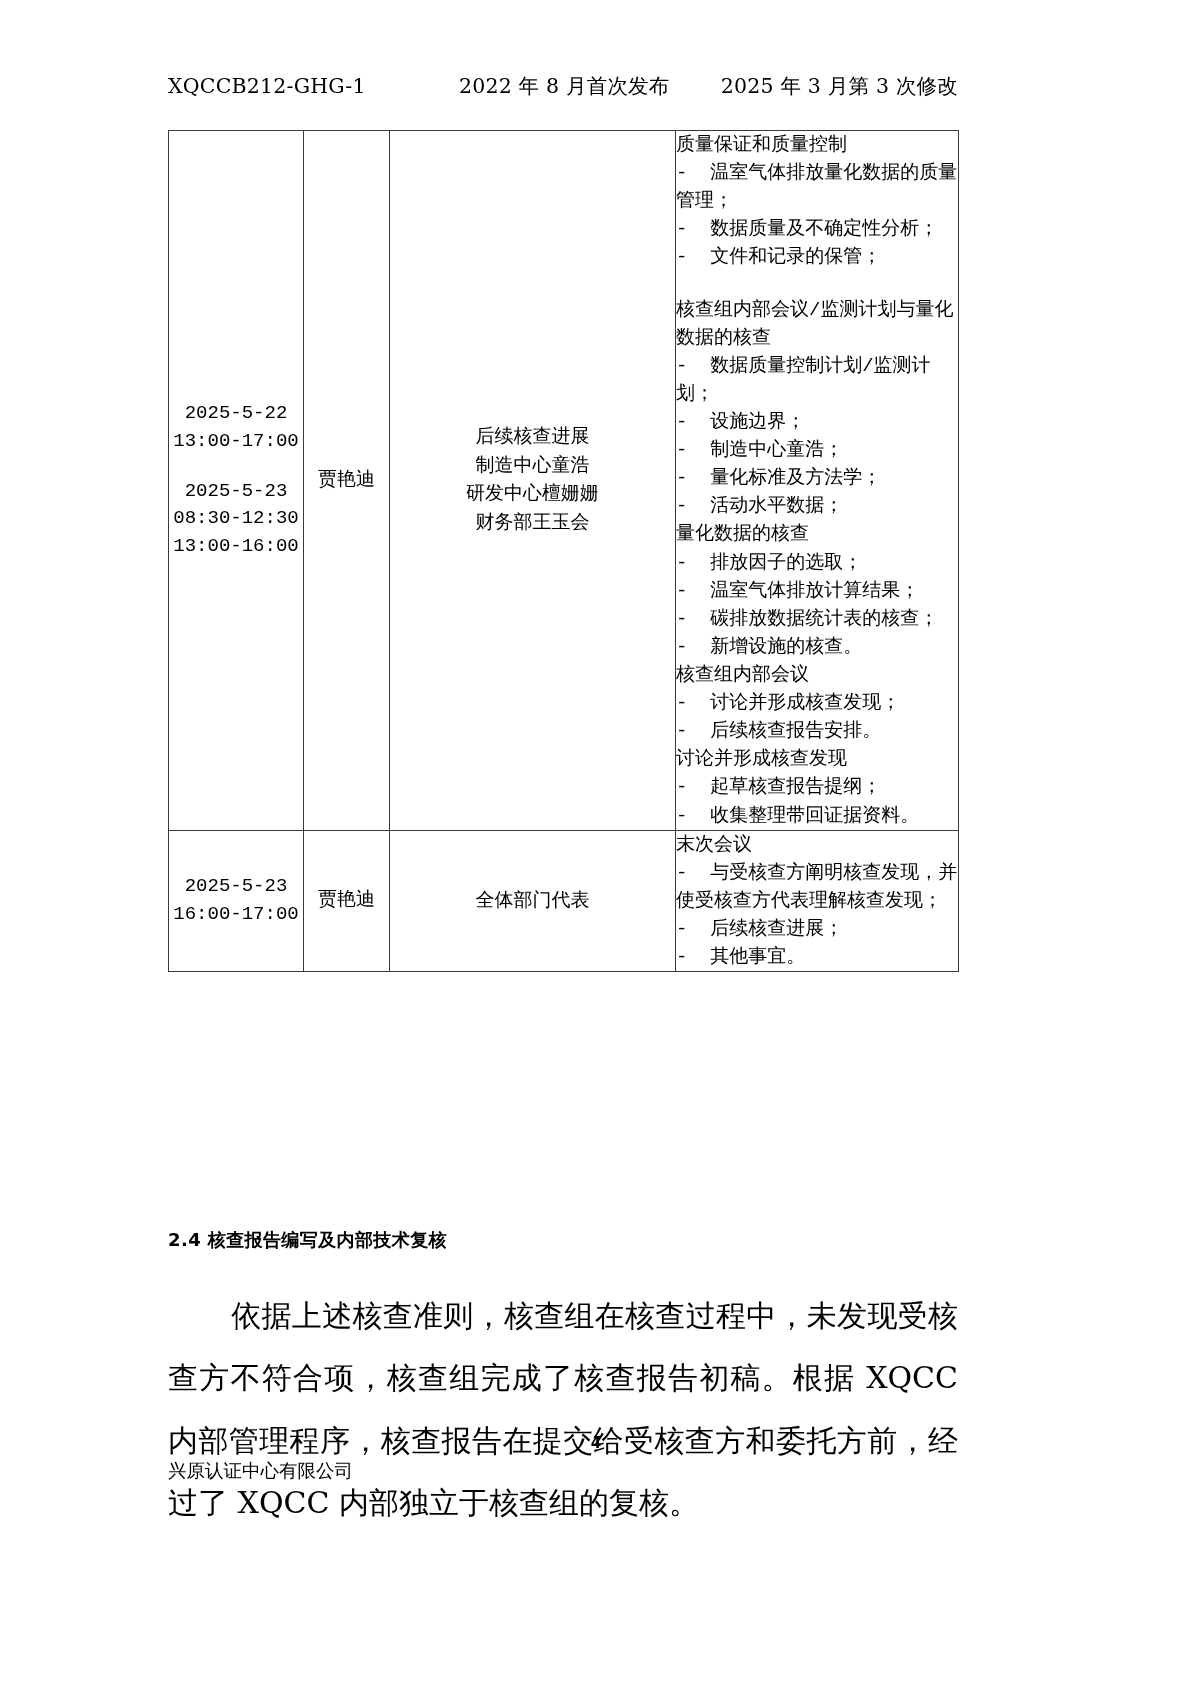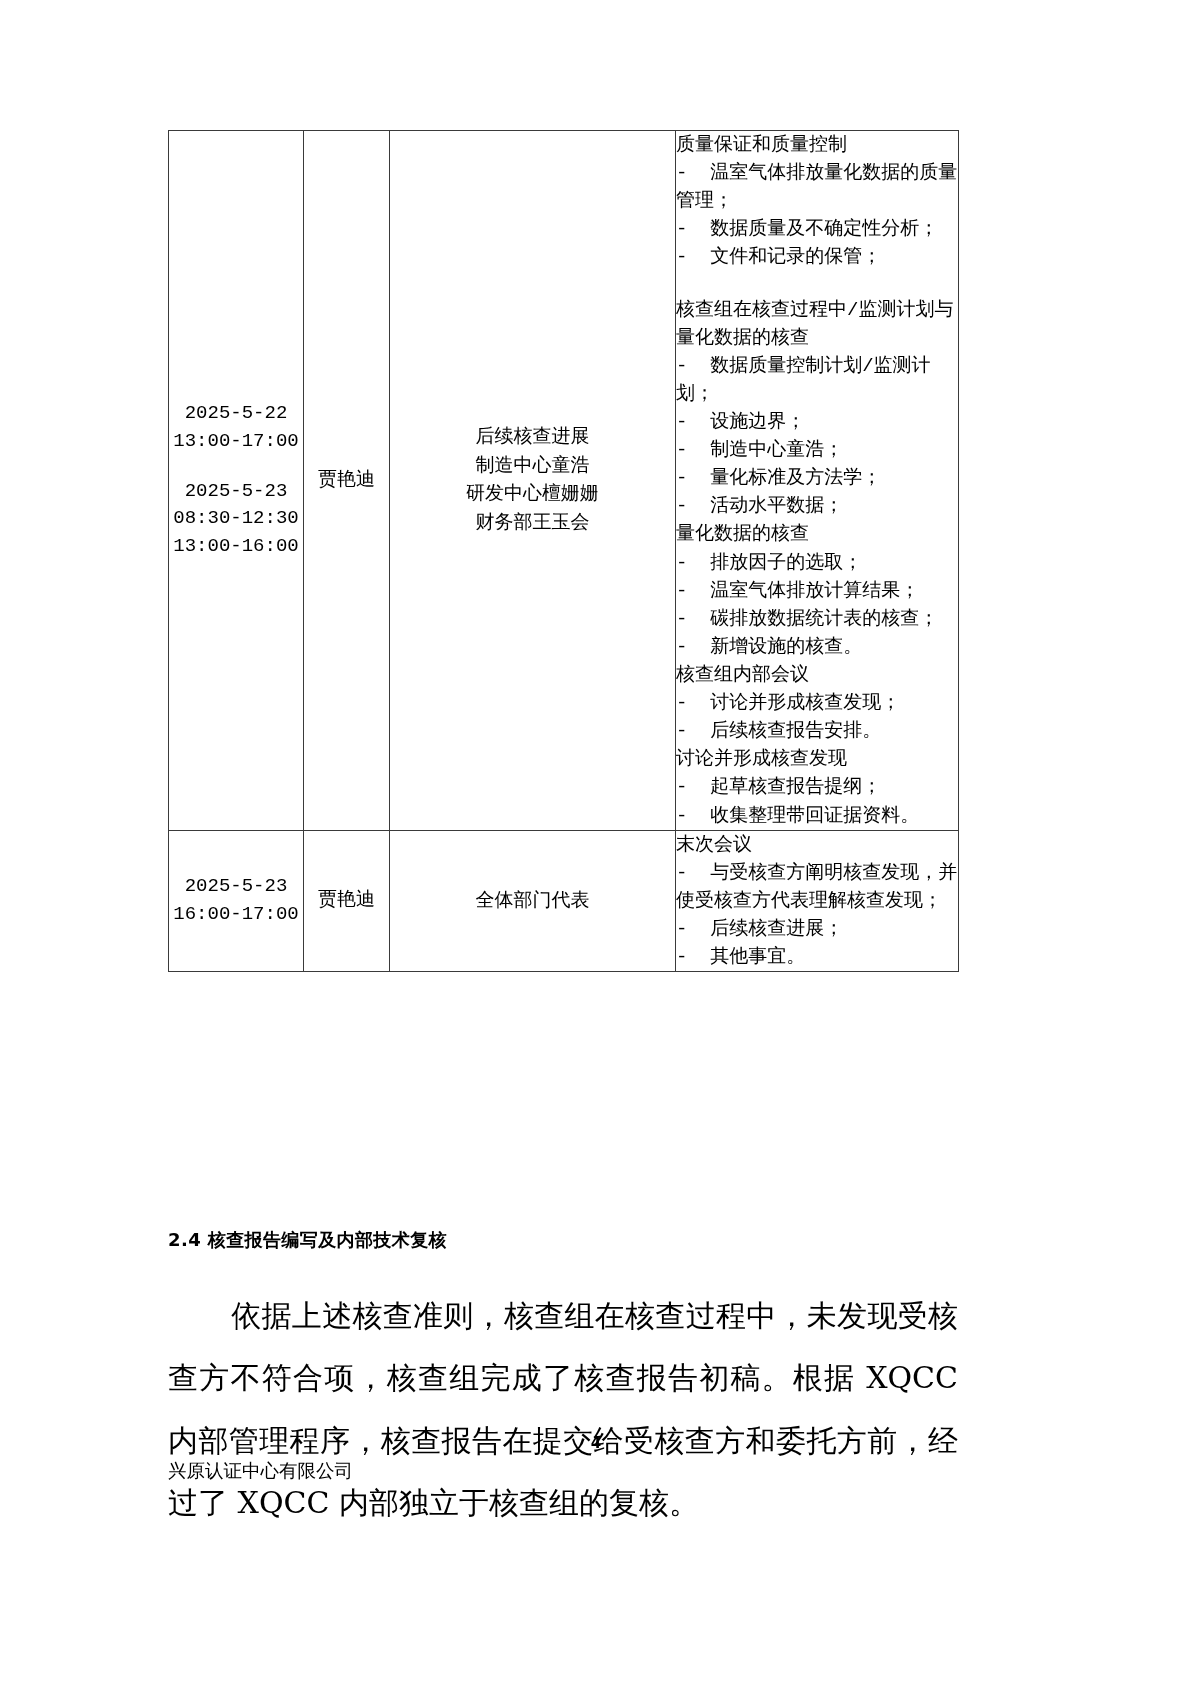--- a/index.html
+++ b/index.html
@@ -136,20 +136,25 @@
     top: 1458px;
     left: 168px;
     font-size: 18.5px;
   }
 </style>
 </head>
 <body>
 
 <div class="page">
 
+  <div class="doc-header">
+    <span class="hdr-code">XQCCB212-GHG-1</span>
+    <span class="hdr-first">2022 年 8 月首次发布</span>
+    <span class="hdr-rev">2025 年 3 月第 3 次修改</span>
+  </div>
 
   <table class="sched-table">
     <colgroup>
       <col class="col-date">
       <col class="col-person">
       <col class="col-dept">
       <col class="col-content">
     </colgroup>
     <tbody>
       <tr>
@@ -174,21 +179,21 @@
             <div>财务部王玉会</div>
           </div>
         </td>
         <td class="cell-content">
           <div>
               <div class="content-line">质量保证和质量控制</div>
               <div class="content-line dash">-  温室气体排放量化数据的质量管理；</div>
               <div class="content-line dash">-  数据质量及不确定性分析；</div>
               <div class="content-line dash">-  文件和记录的保管；</div>
               <div class="content-blank"></div>
-              <div class="content-line">核查组在核查过程中/监测计划与量化数据的核查</div>
+              <div class="content-line">核查组内部会议/监测计划与量化数据的核查</div>
               <div class="content-line dash">-  数据质量控制计划/监测计划；</div>
               <div class="content-line dash">-  设施边界；</div>
               <div class="content-line dash">-  制造中心童浩；</div>
               <div class="content-line dash">-  量化标准及方法学；</div>
               <div class="content-line dash">-  活动水平数据；</div>
               <div class="content-line">量化数据的核查</div>
               <div class="content-line dash">-  排放因子的选取；</div>
               <div class="content-line dash">-  温室气体排放计算结果；</div>
               <div class="content-line dash">-  碳排放数据统计表的核查；</div>
               <div class="content-line dash">-  新增设施的核查。</div>

